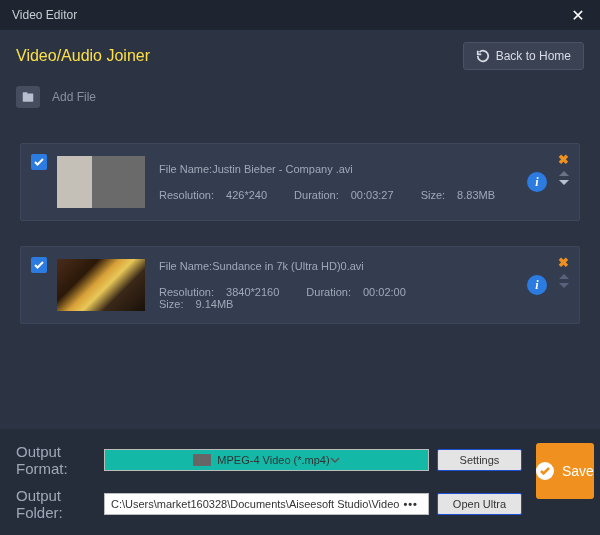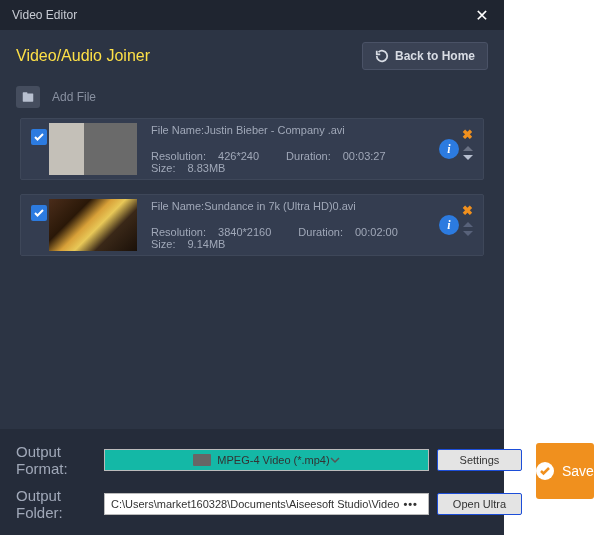--- a/index.html
+++ b/index.html
@@ -1,28 +1,28 @@
 <!DOCTYPE html>
 <html><head>
 <meta charset="utf-8">
 <style>
 * { margin: 0; padding: 0; box-sizing: border-box; }
 body { font-family: Arial, sans-serif; background: #fff; }
-.window { width: 504px; height: 535px; background: #2c3444; color: #a8b0bc; display: flex; flex-direction: column; }
+.window { width: 600px; height: 535px; background: #2c3444; color: #a8b0bc; display: flex; flex-direction: column; }
 .titlebar { height: 30px; background: #1f2530; display: flex; align-items: center; padding: 0 12px; justify-content: space-between; }
 .titlebar-text { color: #c8ccd4; font-size: 12px; }
 .close-btn { color: #fff; font-size: 16px; cursor: pointer; width: 20px; text-align: center; }
 .header { padding: 12px 16px; display: flex; justify-content: space-between; align-items: center; }
 .page-title { color: #fde047; font-size: 16px; font-weight: normal; }
-.back-btn { background: #3a4254; border: 1px solid #4a5266; color: #d8dce4; font-size: 12px; padding: 6px 12px; border-radius: 3px; cursor: pointer; display: flex; align-items: center; gap: 6px; font-weight: bold; }
+.back-btn { background: #3a4254; border: 1px solid #4a5266; color: #d8dce4; font-size: 12px; padding: 6px 12px; border-radius: 3px; cursor: pointer; display: flex; align-items: center; gap: 6px; }
 .add-file-row { display: flex; align-items: center; padding: 4px 16px 10px 16px; gap: 12px; }
 .add-file-icon { width: 24px; height: 22px; background: #454d5e; border-radius: 3px; display: flex; align-items: center; justify-content: center; cursor: pointer; }
 .add-file-label { font-size: 12px; color: #8890a0; }
 .file-list { padding: 0 20px; }
-.file-item { background: #343d50; border: 1px solid #3e4759; border-radius: 2px; margin-bottom: 14px; padding: 4px; display: flex; align-items: center; position: relative; }
+.file-item { background: #343d50; border: 1px solid #3e4759; border-radius: 2px; margin-bottom: 14px; padding: 12px; display: flex; align-items: center; position: relative; margin-top: 25px; }
 .checkbox { width: 16px; height: 16px; background: #2c7be0; border-radius: 2px; display: flex; align-items: center; justify-content: center; position: absolute; left: 10px; top: 10px; cursor: pointer; }
 .checkbox svg { width: 12px; height: 12px; }
 .thumb { width: 88px; height: 52px; background: #888; margin-left: 24px; display: flex; align-items: center; justify-content: center; overflow: hidden; }
 .thumb.t1 { background: linear-gradient(to right, #c4c0b8 40%, #6a6a6a 40%); position: relative; }
 .thumb.t2 { background: linear-gradient(135deg, #4a2c1a 0%, #2a1808 30%, #d8a038 45%, #e8c858 55%, #3a2818 70%, #1a1008 100%); }
 .file-info { flex: 1; margin-left: 14px; font-size: 11px; color: #a0a8b8; }
 .file-info .row1 { margin-bottom: 14px; }
 .file-info .row2 span { margin-right: 12px; }
 .info-icon { width: 20px; height: 20px; background: #2c7be0; border-radius: 50%; display: flex; align-items: center; justify-content: center; color: #fff; font-style: italic; font-weight: bold; font-size: 12px; cursor: pointer; font-family: Georgia, serif; margin-right: 20px; }
 .side-controls { display: flex; flex-direction: column; align-items: center; gap: 4px; position: absolute; right: 10px; top: 8px; }

